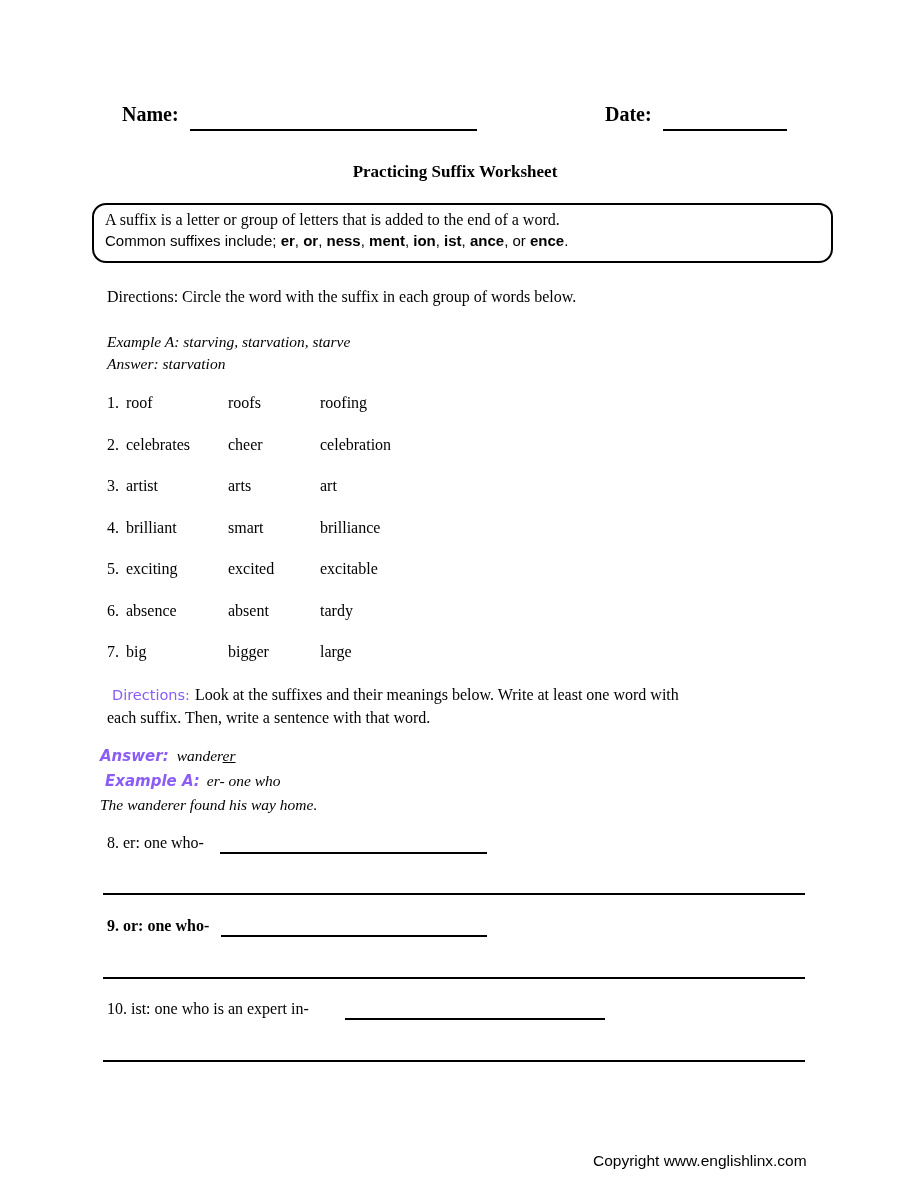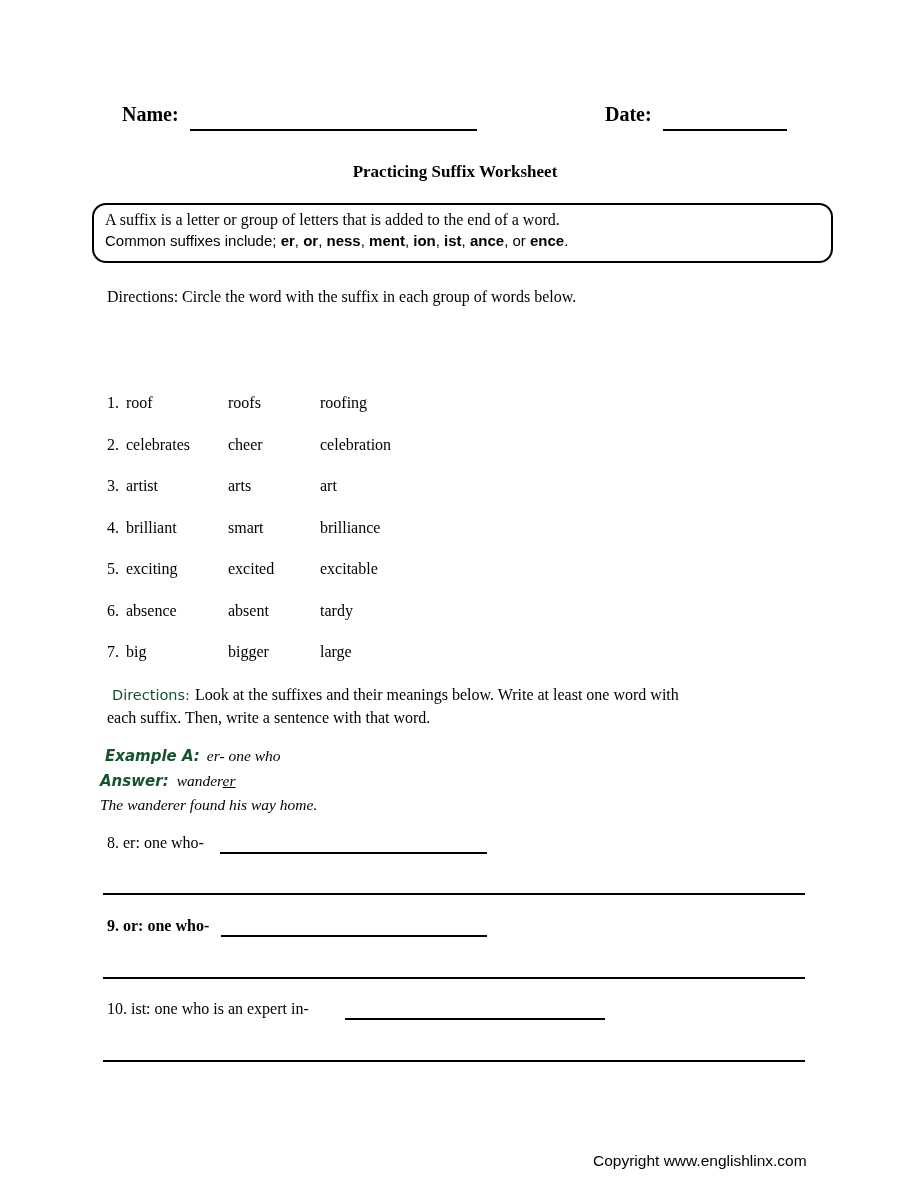--- a/index.html
+++ b/index.html
@@ -25,21 +25,21 @@
   .directions1{left:107px;top:288px;font-size:16px;}
   .ex1{left:107px;top:331px;font-style:italic;font-size:15.5px;line-height:22px;}
   .rows{left:107px;top:394px;}
   .word-row{height:41.5px;display:flex;font-size:16px;}
   .wr-c1{width:121px;}
   .wr-num{margin-right:7px;}
   .wr-c2{width:92px;}
   
   .directions2{left:107px;top:684px;width:706px;font-size:16px;line-height:21.5px;}
   .gray-label{
-    font-family:"DejaVu Sans",sans-serif;color:#14532d;
+    font-family:"DejaVu Sans",sans-serif;color:#8b5cf6;
   }
   .dir2-label{font-size:14.5px;margin-left:5px;margin-right:5px;}
   .ex2{left:100px;top:744px;font-size:15.5px;line-height:24.5px;font-style:italic;}
   .ex2-label{font-weight:600;font-size:15px;}
   .ex2-l1-label{margin-left:5px;margin-right:7px;}
   .ex2-l2-label{margin-right:8px;}
   .ex2-sentence{}
   .answer-suffix{text-decoration:underline;}
   .question{font-size:16px;}
   .copyright{
@@ -59,20 +59,24 @@
 
   <div class="abs title">Practicing Suffix Worksheet</div>
 
   <div class="abs info-box">
     <div class="ib-line1">A suffix is a letter or group of letters that is added to the end of a word.</div>
     <div class="ib-line2"><span>Common suffixes include; </span><span class="seg-bold">er</span><span>, </span><span class="seg-bold">or</span><span>, </span><span class="seg-bold">ness</span><span>, </span><span class="seg-bold">ment</span><span>, </span><span class="seg-bold">ion</span><span>, </span><span class="seg-bold">ist</span><span>, </span><span class="seg-bold">ance</span><span>, or </span><span class="seg-bold">ence</span><span>.</span></div>
   </div>
 
   <div class="abs directions1">Directions: Circle the word with the suffix in each group of words below.</div>
 
+  <div class="abs ex1">
+    <div>Example A: starving, starvation, starve</div>
+    <div>Answer: starvation</div>
+  </div>
 
   <div class="abs rows">
     <div class="word-row">
       <span class="wr-c1"><span class="wr-num">1.</span><span>roof</span></span>
       <span class="wr-c2">roofs</span>
       <span class="wr-c3">roofing</span>
     </div>
     <div class="word-row">
       <span class="wr-c1"><span class="wr-num">2.</span><span>celebrates</span></span>
       <span class="wr-c2">cheer</span>
@@ -105,24 +109,24 @@
     </div>
   </div>
 
   <div class="abs directions2">
     <span class="gray-label dir2-label">Directions:</span><span>Look at the suffixes and their meanings below. Write at least one word with</span><br>
     <span>each suffix. Then, write a sentence with that word.</span>
   </div>
 
   <div class="abs ex2">
     <div>
-      <span class="gray-label ex2-label ex2-l1-label">Example A:</span><span>er- one who</span>
+      <span class="gray-label ex2-label ex2-l2-label">Answer:</span><span>wander</span><span class="answer-suffix">er</span>
     </div>
     <div>
-      <span class="gray-label ex2-label ex2-l2-label">Answer:</span><span>wander</span><span class="answer-suffix">er</span>
+      <span class="gray-label ex2-label ex2-l1-label">Example A:</span><span>er- one who</span>
     </div>
     <div class="ex2-sentence">The wanderer found his way home.</div>
   </div>
 
   <div class="abs question" style="left:107px;top:834px;">8. er: one who-</div>
   <div class="abs blank" style="left:220px;top:852px;width:267px;"></div>
   <div class="abs blank" style="left:103px;top:893px;width:702px;"></div>
 
   <div class="abs question" style="left:107px;top:917px;font-weight:bold;">9. or: one who-</div>
   <div class="abs blank" style="left:221px;top:935px;width:266px;"></div>

